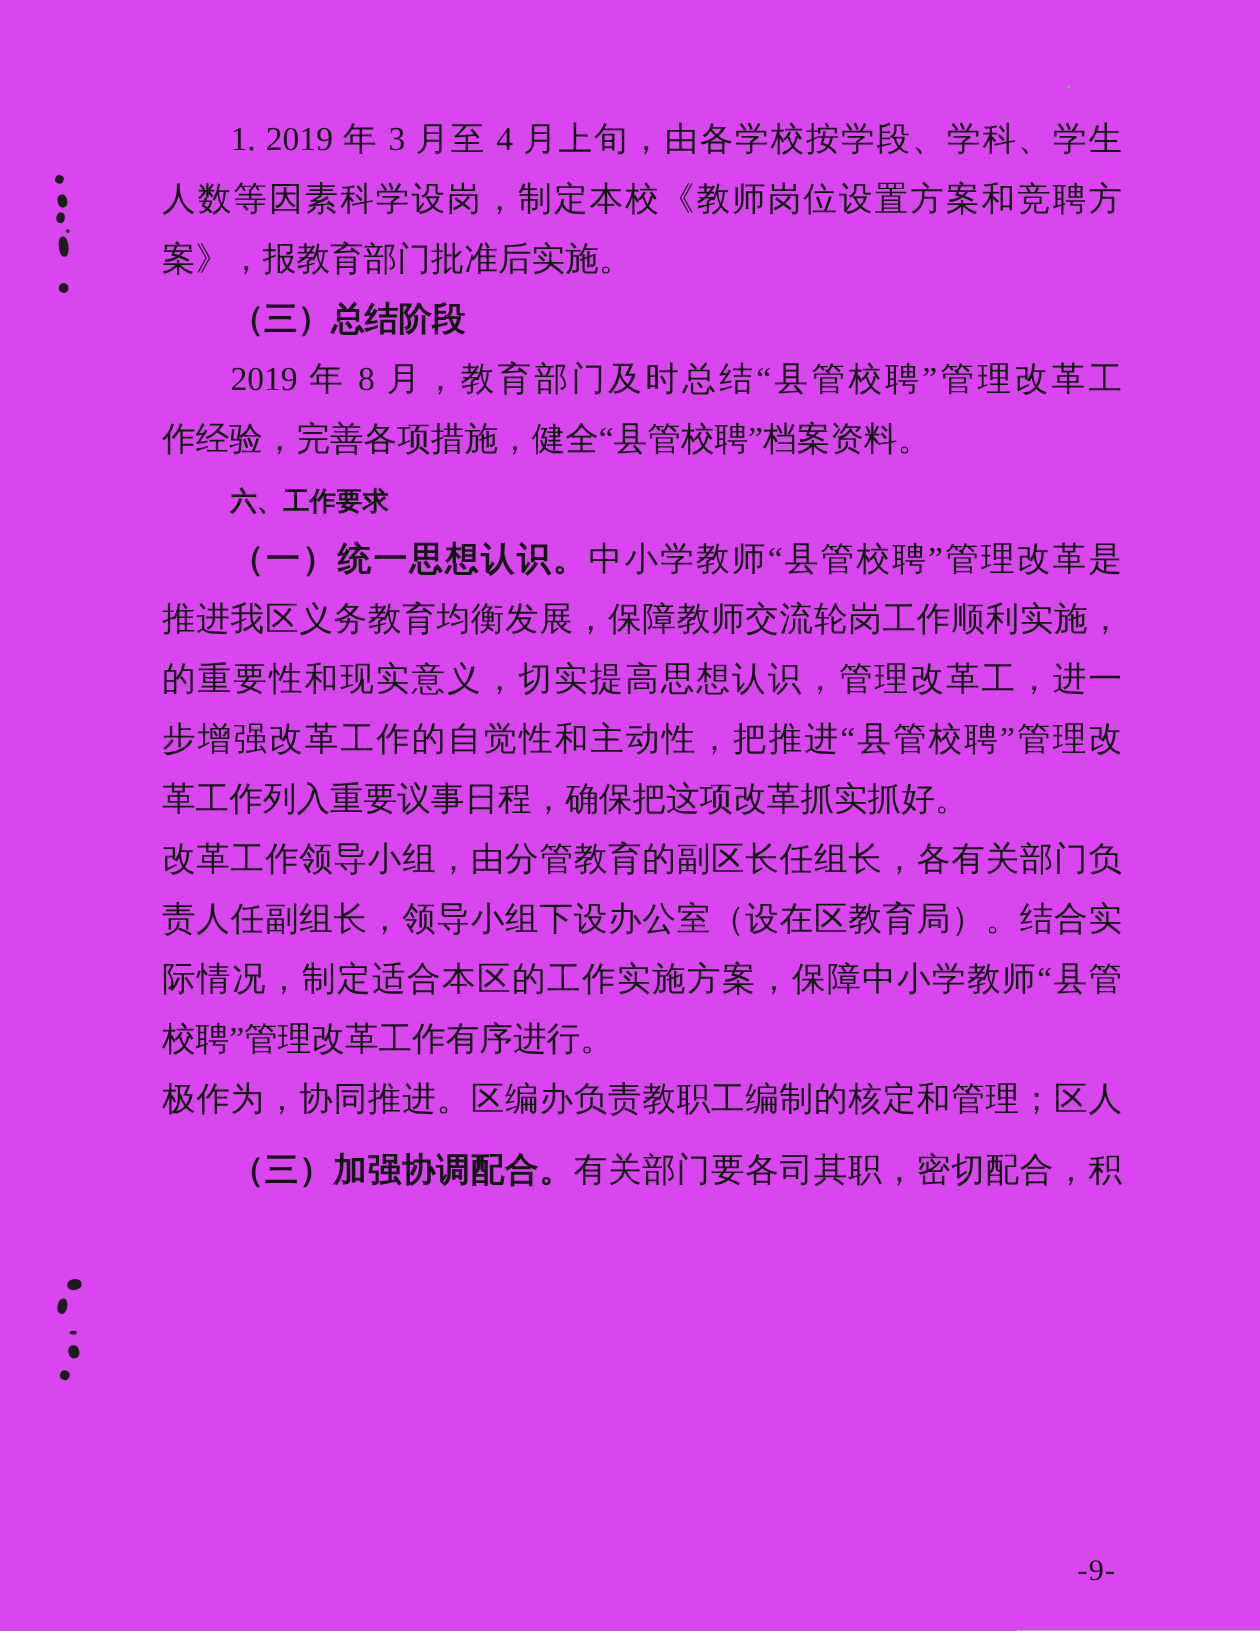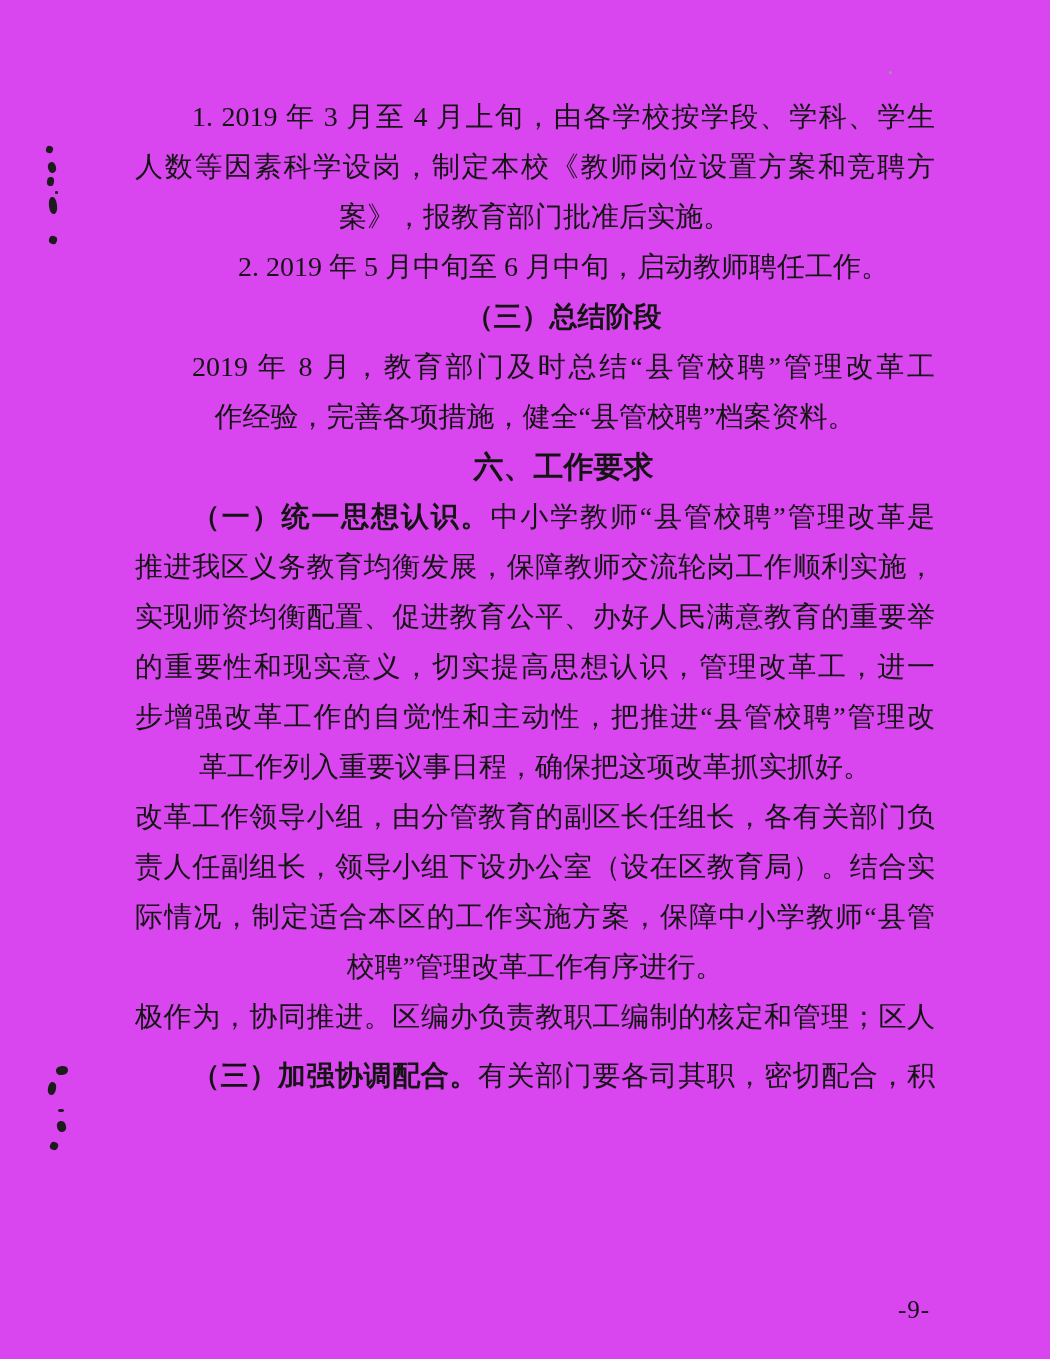--- a/index.html
+++ b/index.html
@@ -20,41 +20,40 @@
     position: absolute;
     left: 135px;
     top: 92px;
     width: 800px;
   }
   .line {
     height: 50px;
     line-height: 50px;
     font-size: 28px;
     white-space: nowrap;
-    text-align: center;
   }
   .just {
     white-space: normal;
     text-align: justify;
     text-align-last: justify;
   }
   .indent {
     padding-left: 57px;
   }
   .gap {
     margin-top: 9px;
   }
   .kai {
     font-weight: bold;
     font-family: Liberation Serif, serif;
   }
   .hei {
     font-family: "Liberation Sans", "DejaVu Sans", sans-serif;
     font-weight: bold;
-    font-size: 30px;
+    font-size: 22px;
   }
   .pageno {
     position: absolute;
     top: 1296px;
     left: 898px;
     font-size: 25px;
     letter-spacing: 1px;
     color: #111;
   }
   .ink {
@@ -70,28 +69,26 @@
 </style>
 </head>
 <body>
 
 <div class="page">
 
   <div class="content">
     <div class="line just indent">1. 2019 年 3 月至 4 月上旬，由各学校按学段、学科、学生</div>
     <div class="line just">人数等因素科学设岗，制定本校《教师岗位设置方案和竞聘方</div>
     <div class="line">案》，报教育部门批准后实施。</div>
-    <div class="line indent">2. 2019 年 5 月中旬至 6 月中旬，启动教师聘任工作。</div>
     <div class="line indent"><span class="kai">（三）总结阶段</span></div>
     <div class="line just indent">2019 年 8 月，教育部门及时总结“县管校聘”管理改革工</div>
     <div class="line">作经验，完善各项措施，健全“县管校聘”档案资料。</div>
     <div class="line indent"><span class="hei">六、工作要求</span></div>
     <div class="line just indent"><span class="kai">（一）统一思想认识。</span><span>中小学教师“县管校聘”管理改革是</span></div>
     <div class="line just">推进我区义务教育均衡发展，保障教师交流轮岗工作顺利实施，</div>
-    <div class="line just">实现师资均衡配置、促进教育公平、办好人民满意教育的重要举</div>
     <div class="line just">的重要性和现实意义，切实提高思想认识，管理改革工，进一</div>
     <div class="line just">步增强改革工作的自觉性和主动性，把推进“县管校聘”管理改</div>
     <div class="line">革工作列入重要议事日程，确保把这项改革抓实抓好。</div>
     <div class="line just">改革工作领导小组，由分管教育的副区长任组长，各有关部门负</div>
     <div class="line just">责人任副组长，领导小组下设办公室（设在区教育局）。结合实</div>
     <div class="line just">际情况，制定适合本区的工作实施方案，保障中小学教师“县管</div>
     <div class="line">校聘”管理改革工作有序进行。</div>
     <div class="line just">极作为，协同推进。区编办负责教职工编制的核定和管理；区人</div>
     <div class="line just indent gap"><span class="kai">（三）加强协调配合。</span><span>有关部门要各司其职，密切配合，积</span></div>
   </div>

